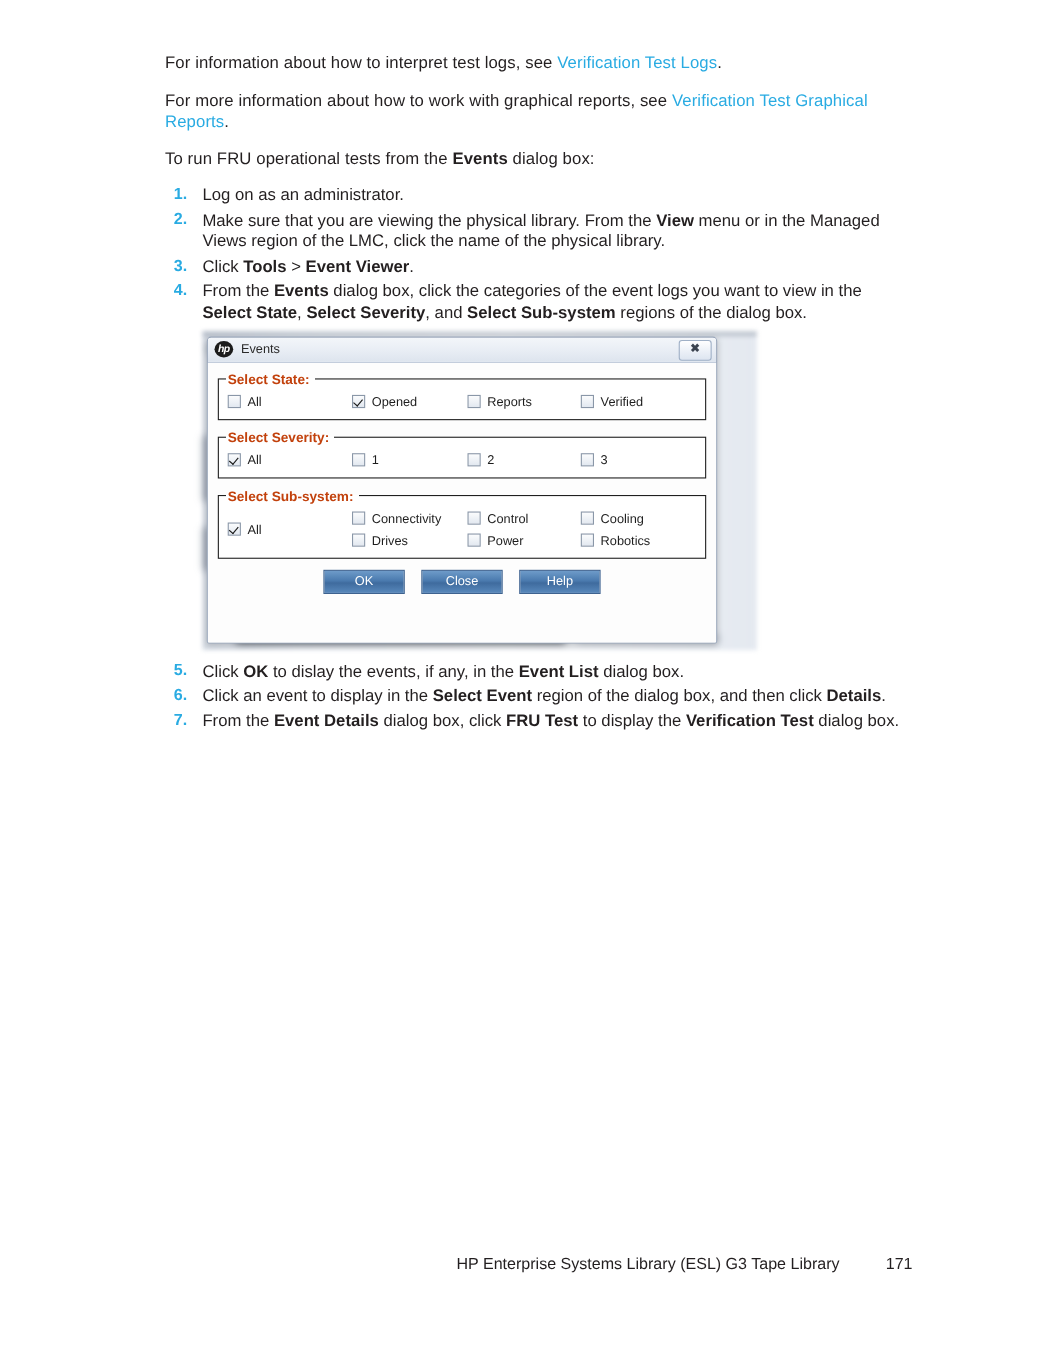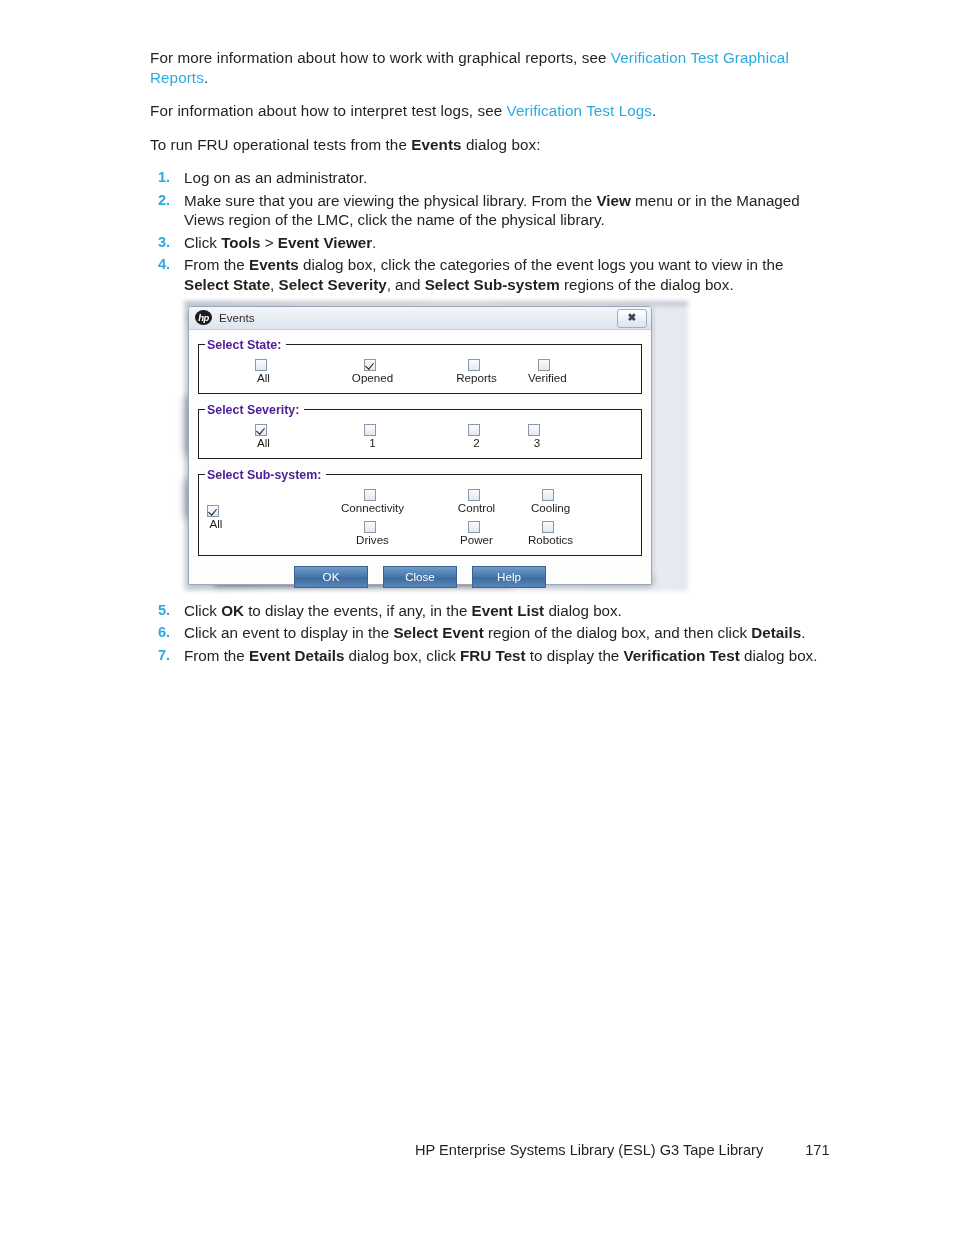--- a/index.html
+++ b/index.html
@@ -171,39 +171,38 @@
     border: 1px solid #1f1f1f;
     border-radius: 0;
     margin: 0 0 9px 0;
     padding: 0;
     position: relative;
     background: #fff;
   }
   fieldset.group > legend {
     font-size: 12.4px;
     font-weight: bold;
-    color: #4c1d95;
+    color: #c2410c;
     padding: 0 5px 0 2px;
     margin-left: 6px;
   }
   .grp-inner {
     padding: 7px 8px 9px 8px;
   }
   .row {
     display: flex;
     align-items: center;
   }
   .cb {
     display: flex;
     align-items: center;
     font-size: 11.6px;
     color: #1d1d1d;
     cursor: pointer;
     white-space: nowrap;
-    flex-direction: column;
   }
   .box {
     width: 12px; height: 12px;
     border: 1px solid #8a97a8;
     background: linear-gradient(180deg,#fbfcfd 0%, #e2e8f0 100%);
     margin-right: 6px;
     flex: 0 0 auto;
     position: relative;
     box-sizing: border-box;
   }
@@ -212,21 +211,21 @@
     position: absolute;
     left: 2px; top: 1px;
     width: 4px; height: 7px;
     border: solid #1a1a1a;
     border-width: 0 1.6px 1.6px 0;
     transform: rotate(40deg);
   }
 
   
   .cols4 > .cb:nth-child(1) { width: 113px; }
-  .cols4 > .cb:nth-child(2) { width: 105px; justify-content: space-between; }
+  .cols4 > .cb:nth-child(2) { width: 105px; }
   .cols4 > .cb:nth-child(3) { width: 103px; }
 
   
   .subsys {
     display: flex;
     align-items: center;
   }
   .subsys .all-col {
     width: 113px;
     display: flex;
@@ -275,22 +274,22 @@
   }
 </style>
 </head>
 <body>
 
 <div class="page">
 
   <div class="content">
 
     <div>
+      <p class="para"><span>For information about how to interpret test logs, see </span><a class="xref" href="#">Verification Test Logs</a><span>.</span></p>
       <p class="para"><span>For more information about how to work with graphical reports, see </span><a class="xref" href="#">Verification Test Graphical Reports</a><span>.</span></p>
-      <p class="para"><span>For information about how to interpret test logs, see </span><a class="xref" href="#">Verification Test Logs</a><span>.</span></p>
       <p class="para"><span>To run FRU operational tests from the </span><b>Events</b><span> dialog box:</span></p>
     </div>
 
     <ol class="steps" id="steps-before">
         <li><span class="num">1.</span><span><span>Log on as an administrator.</span></span></li>
         <li><span class="num">2.</span><span><span>Make sure that you are viewing the physical library. From the </span><b>View</b><span> menu or in the Managed Views region of the LMC, click the name of the physical library.</span></span></li>
         <li><span class="num">3.</span><span><span>Click </span><b>Tools</b><span> &gt; </span><b>Event Viewer</b><span>.</span></span></li>
         <li><span class="num">4.</span><span><span>From the </span><b>Events</b><span> dialog box, click the categories of the event logs you want to view in the </span><b>Select State</b><span>, </span><b>Select Severity</b><span>, and </span><b>Select Sub-system</b><span> regions of the dialog box.</span></span></li>
       </ol>
 

